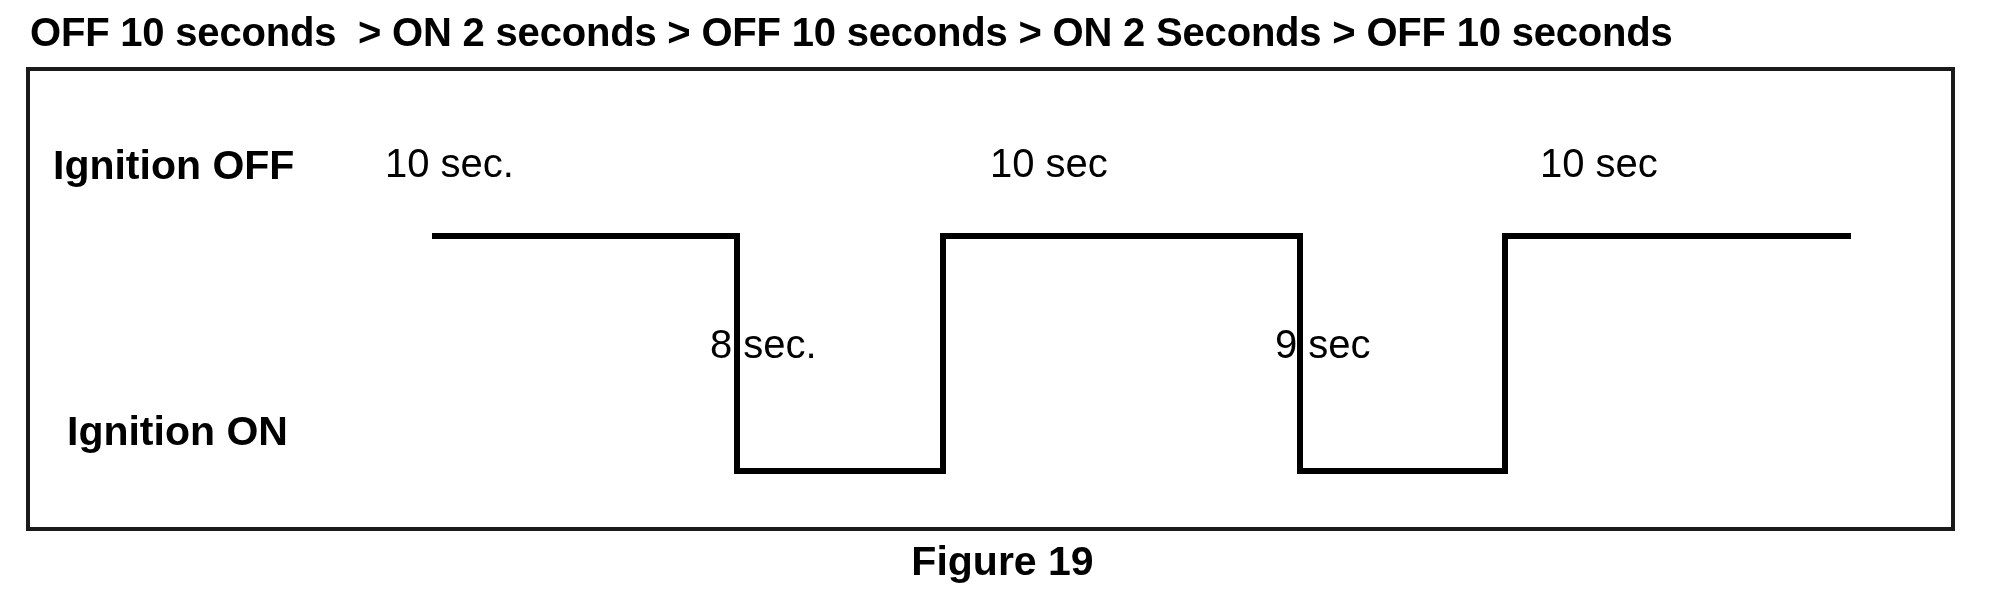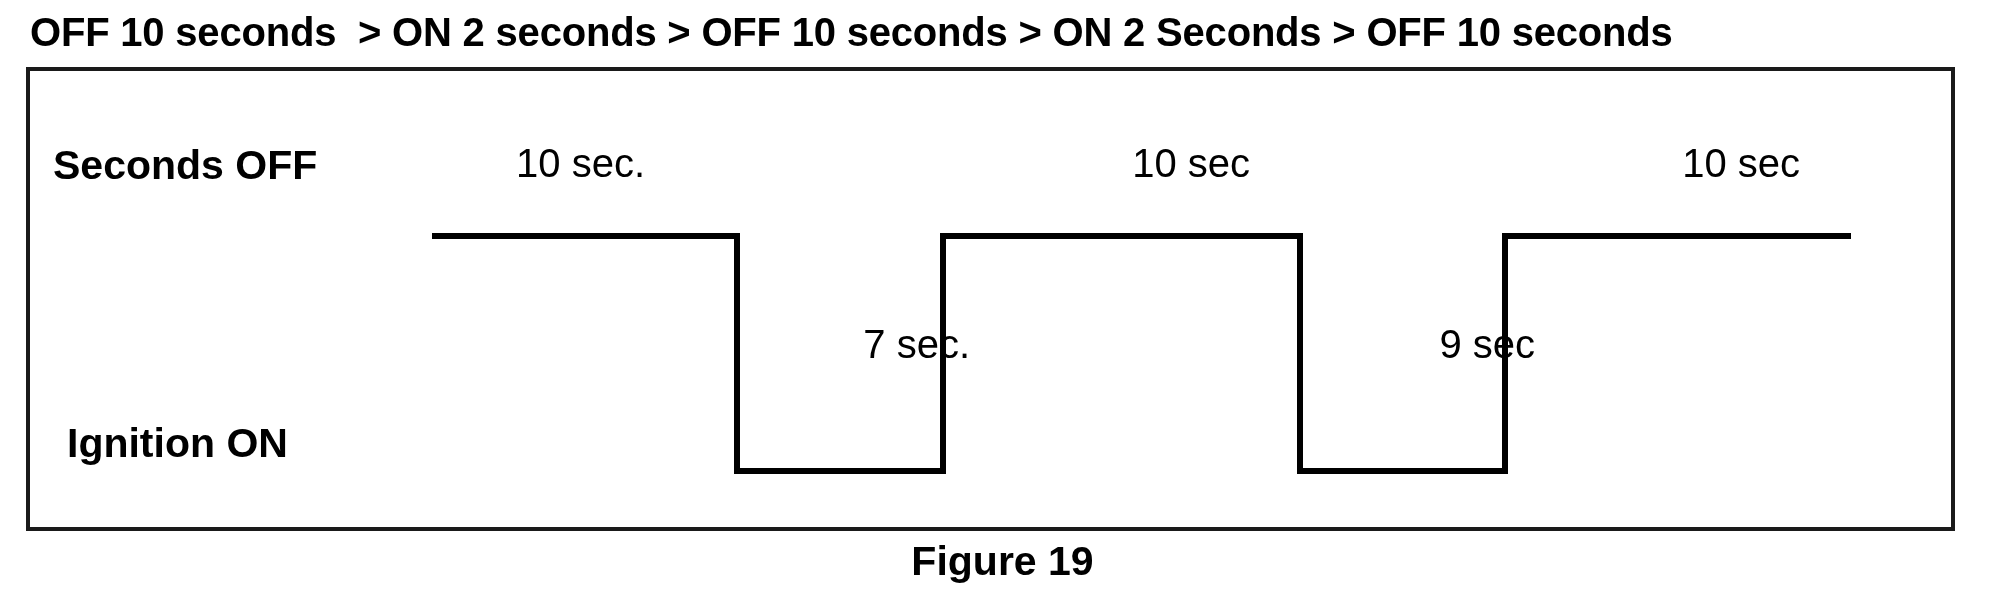--- a/index.html
+++ b/index.html
@@ -60,41 +60,40 @@
     white-space: pre;
     color: #000000;
   }
   .row-label.off-label {
     left: 53px;
     top: 142px;
   }
   .row-label.on-label {
     left: 67px;
     top: 408px;
-    margin-top: 12px;
   }
 
   
   .waveform-layer {
     position: absolute;
     left: 0;
     top: 0;
     width: 2005px;
     height: 607px;
     pointer-events: none;
   }
 
   
   .duration-label {
     position: absolute;
     font-size: 40px;
     font-weight: normal;
     white-space: pre;
     color: #000000;
-    text-align: right;
+    text-align: left;
   }
 
   .dur-off-1 { left: 385px;  top: 141px; width: 260px; }
   .dur-off-2 { left: 990px;  top: 141px; width: 260px; }
   .dur-off-3 { left: 1540px; top: 141px; width: 260px; }
   .dur-on-1  { left: 710px;  top: 322px; width: 260px; }
   .dur-on-2  { left: 1275px; top: 322px; width: 260px; }
 
   
   .figure-caption {
@@ -111,31 +110,31 @@
 </style>
 </head>
 <body>
 
 <div id="figure-root">
 
   <div class="sequence-title">OFF 10 seconds  &gt; ON 2 seconds &gt; OFF 10 seconds &gt; ON 2 Seconds &gt; OFF 10 seconds</div>
 
   <div class="diagram-box"></div>
 
-  <div class="row-label off-label">Seconds OFF</div>
+  <div class="row-label off-label">Ignition OFF</div>
 
   <div class="row-label on-label">Ignition ON</div>
 
   <svg class="waveform-layer" viewBox="0 0 2005 607" width="2005" height="607" xmlns="http://www.w3.org/2000/svg">
     <polyline points="435,236 737,236 737,471 943,471 943,236 1300,236 1300,471 1505,471 1505,236 1848,236" fill="none" stroke="#000000" stroke-width="6" stroke-linecap="square" stroke-linejoin="miter"></polyline>
   </svg>
 
   <div class="duration-label dur-off-1">10 sec.</div>
 
-  <div class="duration-label dur-on-1">7 sec.</div>
+  <div class="duration-label dur-on-1">8 sec.</div>
 
   <div class="duration-label dur-off-2">10 sec</div>
 
   <div class="duration-label dur-on-2">9 sec</div>
 
   <div class="duration-label dur-off-3">10 sec</div>
 
   <div class="figure-caption">Figure 19</div>
 
 </div>

